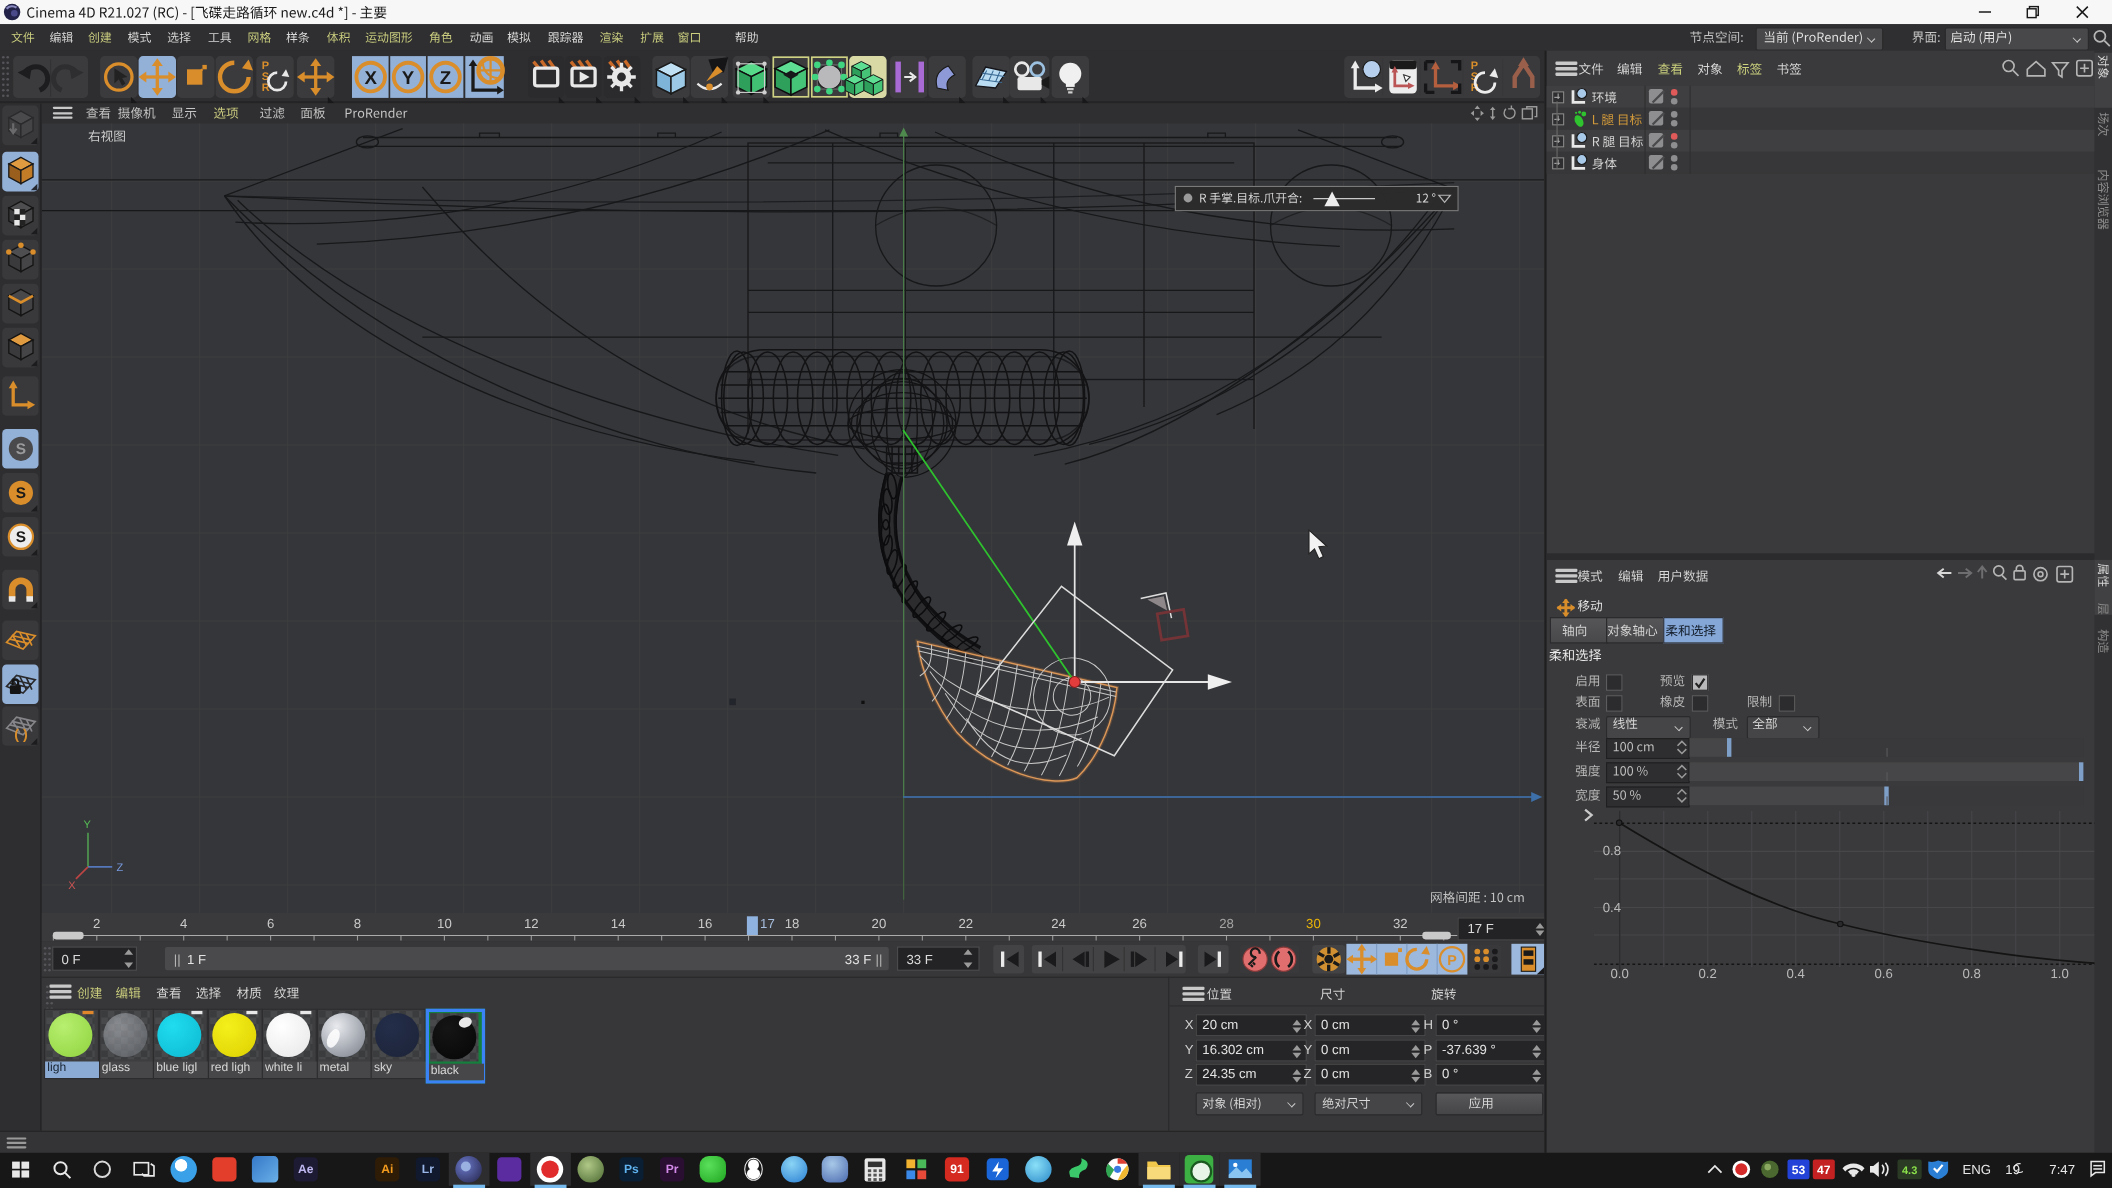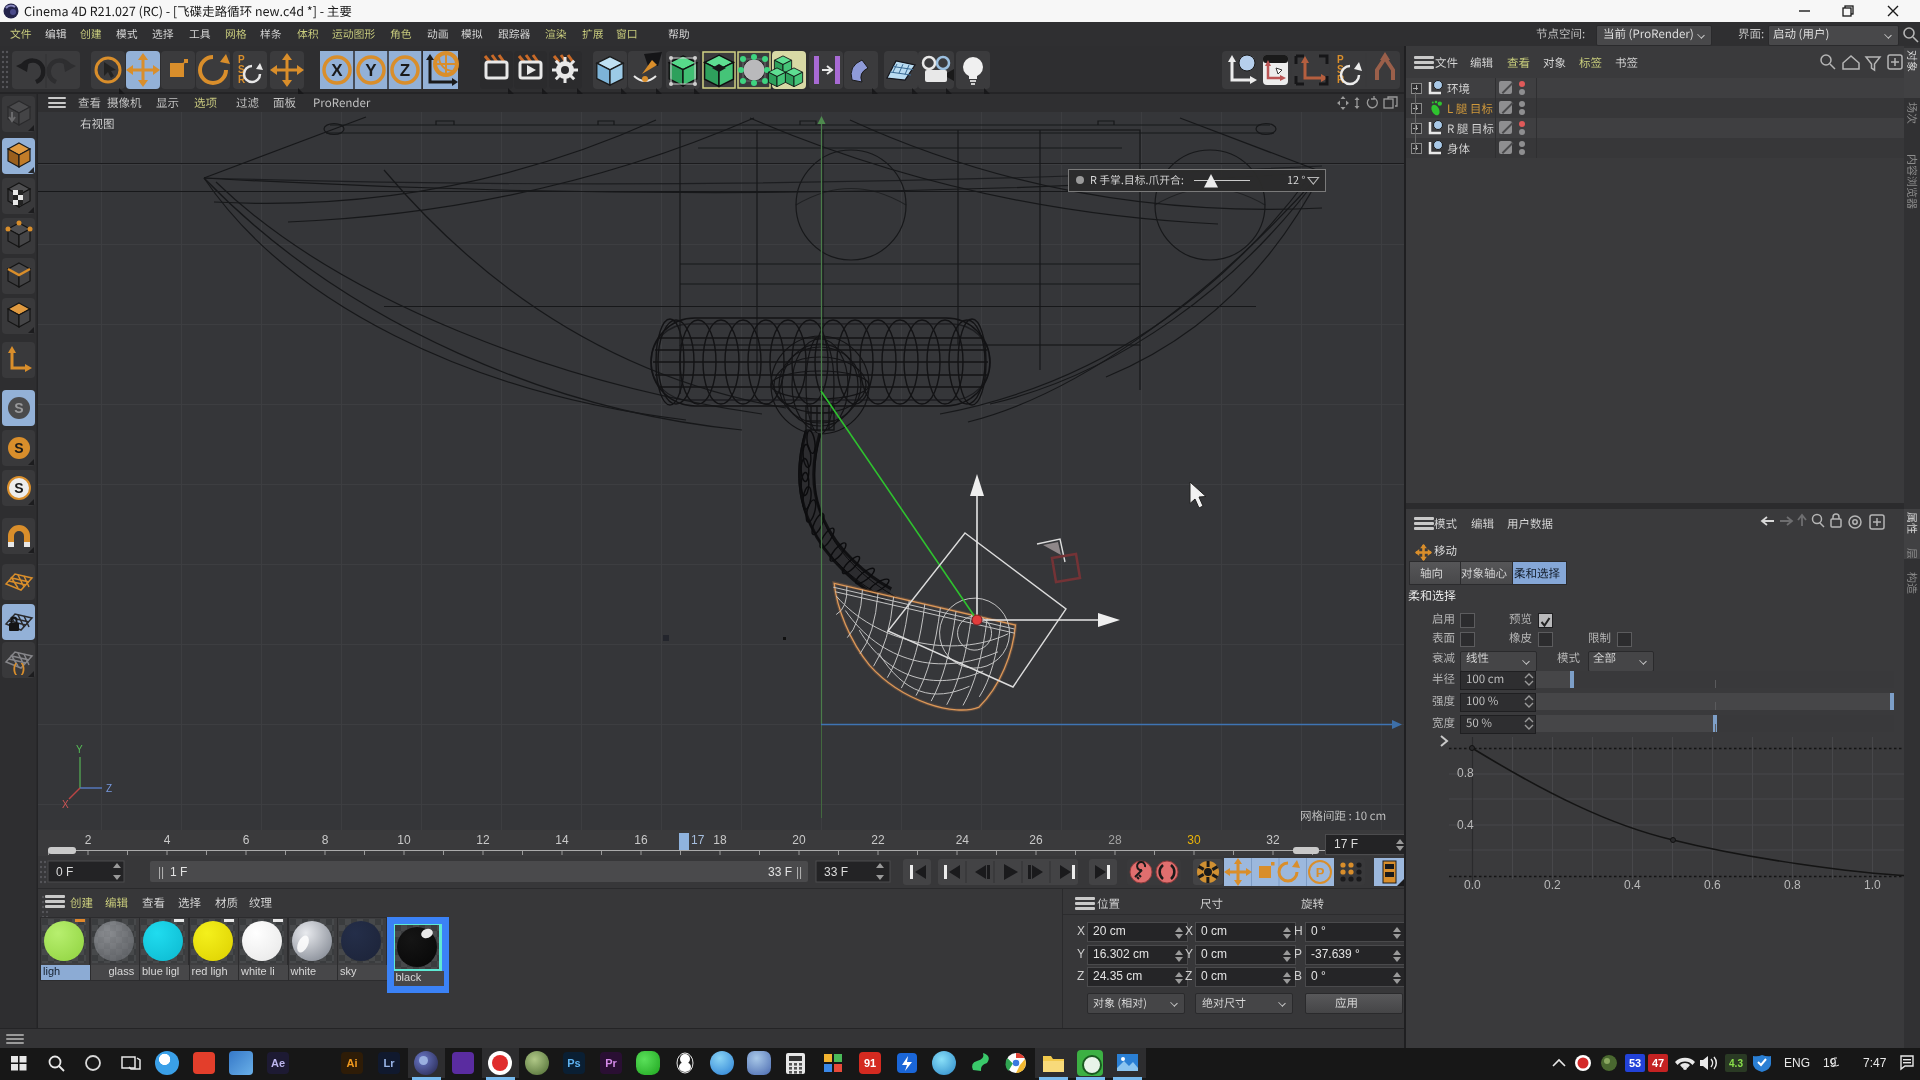--- a/index.html
+++ b/index.html
@@ -747,21 +747,21 @@
         <div style="position:absolute;left:1px;top:1px;width:44px;height:44px;background:conic-gradient(#47494b 90deg,#3a3c3e 90deg 180deg,#47494b 180deg 270deg,#3a3c3e 270deg) 0 0/12px 12px">
           <div style="position:absolute;left:2px;top:2px;width:40px;height:40px;border-radius:50%;background:radial-gradient(circle at 35% 30%,#b7ef6f,#8fd23e)"></div>
           <div style="position:absolute;right:1px;top:0;width:10px;height:3px;background:#e0872b"></div>
         </div>
         <div style="position:absolute;left:0;bottom:0;width:100%;height:15px;background:#8cabd4;color:#15202e;font:11px 'Liberation Sans',sans-serif;padding-left:2px;overflow:hidden;white-space:nowrap">ligh</div>
       </div>
       <div style="position:absolute;left:51.5px;top:28px;width:48px;height:62px;background:#3e3e40;border:1px solid #2c2c2e">
         <div style="position:absolute;left:1px;top:1px;width:44px;height:44px;background:conic-gradient(#47494b 90deg,#3a3c3e 90deg 180deg,#47494b 180deg 270deg,#3a3c3e 270deg) 0 0/12px 12px">
           <div style="position:absolute;left:2px;top:2px;width:40px;height:40px;border-radius:50%;background:radial-gradient(circle at 35% 30%,rgba(205,208,214,0.5),rgba(96,99,104,0.72))"></div>
         </div>
-        <div style="position:absolute;left:0;bottom:0;width:100%;height:15px;background:#474749;color:#d8d8d8;font:11px 'Liberation Sans',sans-serif;padding-left:18px;overflow:hidden;white-space:nowrap">glass</div>
+        <div style="position:absolute;left:0;bottom:0;width:100%;height:15px;background:#474749;color:#d8d8d8;font:11px 'Liberation Sans',sans-serif;padding-left:2px;overflow:hidden;white-space:nowrap">glass</div>
       </div>
       <div style="position:absolute;left:101.0px;top:28px;width:48px;height:62px;background:#3e3e40;border:1px solid #2c2c2e">
         <div style="position:absolute;left:1px;top:1px;width:44px;height:44px;background:conic-gradient(#47494b 90deg,#3a3c3e 90deg 180deg,#47494b 180deg 270deg,#3a3c3e 270deg) 0 0/12px 12px">
           <div style="position:absolute;left:2px;top:2px;width:40px;height:40px;border-radius:50%;background:radial-gradient(circle at 35% 30%,#20dcef,#0cb8cf)"></div>
           <div style="position:absolute;right:1px;top:0;width:10px;height:3px;background:#e8e8e8"></div>
         </div>
         <div style="position:absolute;left:0;bottom:0;width:100%;height:15px;background:#474749;color:#d8d8d8;font:11px 'Liberation Sans',sans-serif;padding-left:2px;overflow:hidden;white-space:nowrap">blue ligl</div>
       </div>
       <div style="position:absolute;left:150.5px;top:28px;width:48px;height:62px;background:#3e3e40;border:1px solid #2c2c2e">
         <div style="position:absolute;left:1px;top:1px;width:44px;height:44px;background:conic-gradient(#47494b 90deg,#3a3c3e 90deg 180deg,#47494b 180deg 270deg,#3a3c3e 270deg) 0 0/12px 12px">
@@ -775,29 +775,29 @@
           <div style="position:absolute;left:2px;top:2px;width:40px;height:40px;border-radius:50%;background:radial-gradient(circle at 35% 30%,#ffffff,#e6e6e6)"></div>
           <div style="position:absolute;right:1px;top:0;width:10px;height:3px;background:#e8e8e8"></div>
         </div>
         <div style="position:absolute;left:0;bottom:0;width:100%;height:15px;background:#474749;color:#d8d8d8;font:11px 'Liberation Sans',sans-serif;padding-left:2px;overflow:hidden;white-space:nowrap">white li</div>
       </div>
       <div style="position:absolute;left:249.5px;top:28px;width:48px;height:62px;background:#3e3e40;border:1px solid #2c2c2e">
         <div style="position:absolute;left:1px;top:1px;width:44px;height:44px;background:conic-gradient(#47494b 90deg,#3a3c3e 90deg 180deg,#47494b 180deg 270deg,#3a3c3e 270deg) 0 0/12px 12px">
           <div style="position:absolute;left:2px;top:2px;width:40px;height:40px;border-radius:50%;background:radial-gradient(circle at 35% 30%,#e8eaee,#777d88)"></div>
           <div style="position:absolute;left:8px;top:16px;width:10px;height:18px;border-radius:50%;background:rgba(255,255,255,.85);transform:rotate(25deg)"></div>
         </div>
-        <div style="position:absolute;left:0;bottom:0;width:100%;height:15px;background:#474749;color:#d8d8d8;font:11px 'Liberation Sans',sans-serif;padding-left:2px;overflow:hidden;white-space:nowrap">white</div>
+        <div style="position:absolute;left:0;bottom:0;width:100%;height:15px;background:#474749;color:#d8d8d8;font:11px 'Liberation Sans',sans-serif;padding-left:2px;overflow:hidden;white-space:nowrap">metal</div>
       </div>
       <div style="position:absolute;left:299.0px;top:28px;width:48px;height:62px;background:#3e3e40;border:1px solid #2c2c2e">
         <div style="position:absolute;left:1px;top:1px;width:44px;height:44px;background:conic-gradient(#47494b 90deg,#3a3c3e 90deg 180deg,#47494b 180deg 270deg,#3a3c3e 270deg) 0 0/12px 12px">
           <div style="position:absolute;left:2px;top:2px;width:40px;height:40px;border-radius:50%;background:radial-gradient(circle at 35% 30%,#242e49,#1c2338)"></div>
         </div>
         <div style="position:absolute;left:0;bottom:0;width:100%;height:15px;background:#474749;color:#d8d8d8;font:11px 'Liberation Sans',sans-serif;padding-left:2px;overflow:hidden;white-space:nowrap">sky</div>
       </div>
-      <div style="position:absolute;left:348.5px;top:28px;width:48px;height:62px;background:#5eead4;border:7px solid #3b82f6">
+      <div style="position:absolute;left:348.5px;top:28px;width:48px;height:62px;background:#15803d;border:3px solid #3b82f6">
         <div style="position:absolute;left:1px;top:1px;width:44px;height:44px;background:conic-gradient(#47494b 90deg,#3a3c3e 90deg 180deg,#47494b 180deg 270deg,#3a3c3e 270deg) 0 0/12px 12px">
           <div style="position:absolute;left:2px;top:2px;width:40px;height:40px;border-radius:50%;background:radial-gradient(circle at 35% 30%,#151515,#060606)"></div>
           <div style="position:absolute;left:26px;top:4px;width:12px;height:9px;border-radius:50%;background:#e8e8e8;transform:rotate(-20deg)"></div>
         </div>
         <div style="position:absolute;left:0;bottom:0;width:100%;height:15px;background:#474749;color:#d8d8d8;font:11px 'Liberation Sans',sans-serif;padding-left:2px;overflow:hidden;white-space:nowrap">black</div>
       </div>
     </div>
     <div style="position:absolute;left:1062px;top:888px;width:342px;height:140px;background:#373739;border-top:1px solid #2a2a2c;border-left:1px solid #2a2a2c">
       <div style="position:absolute;left:12px;top:8px;width:20px;height:14px">
         <div class="hb"></div>

